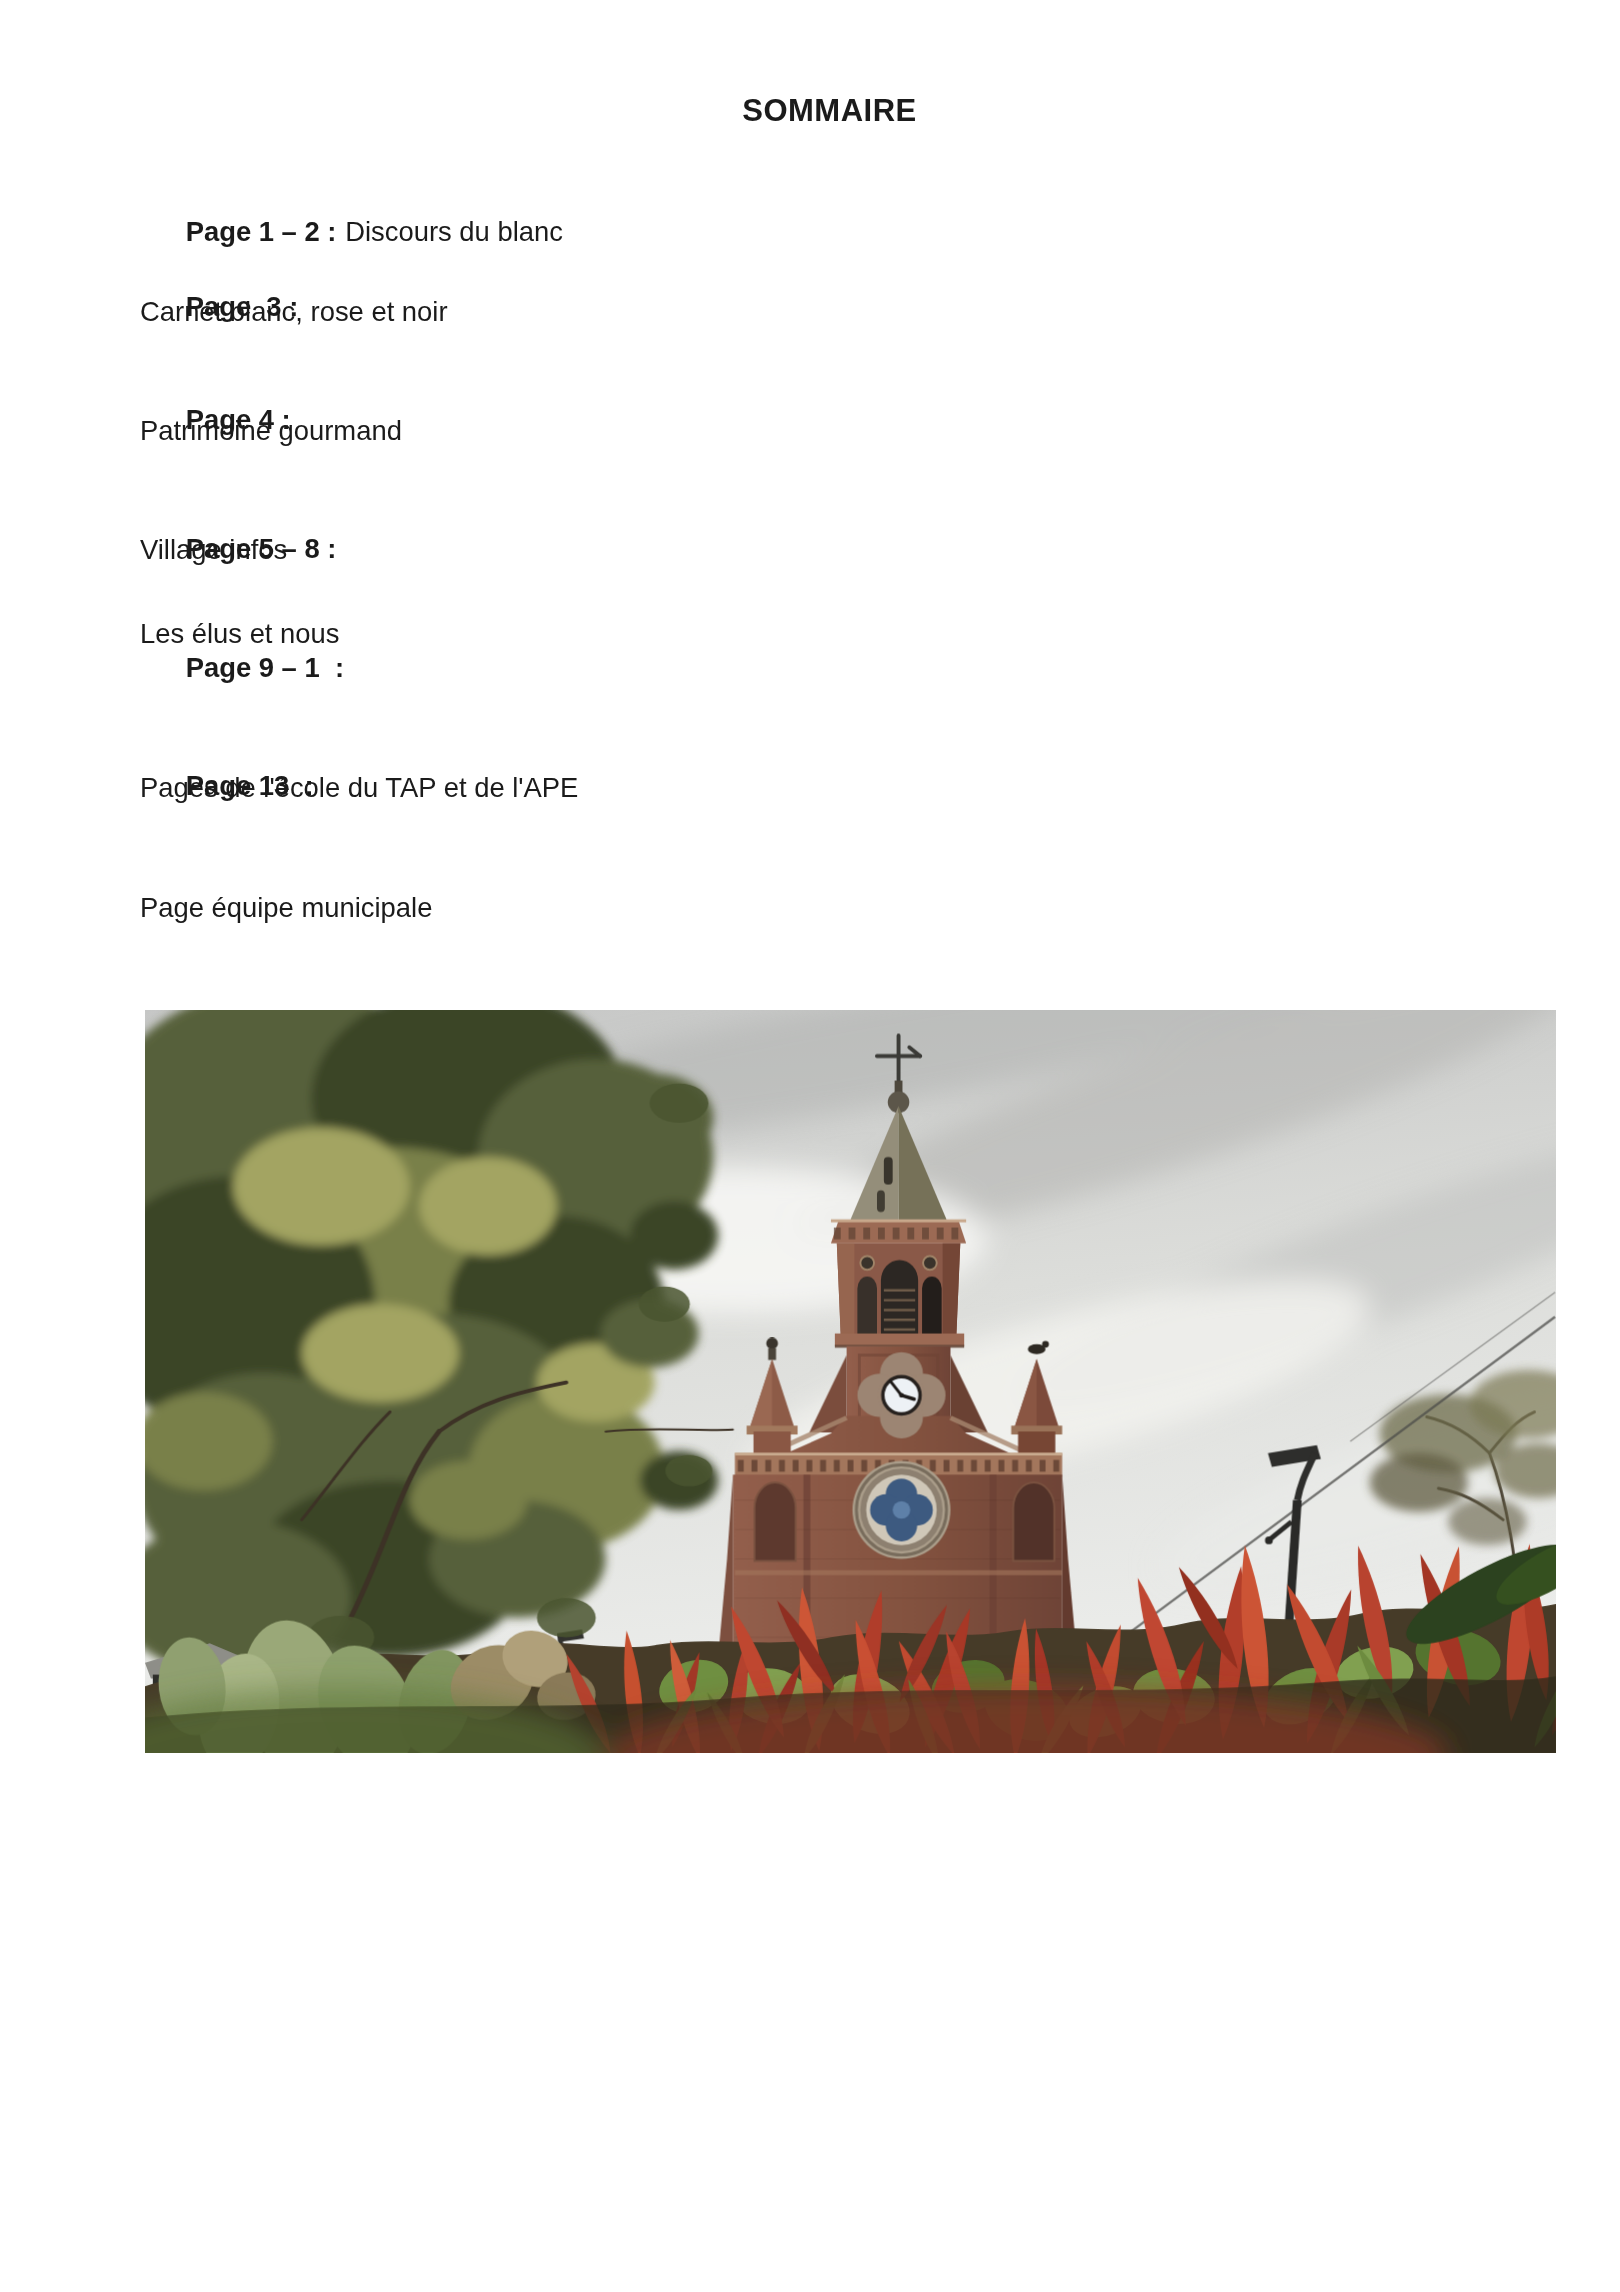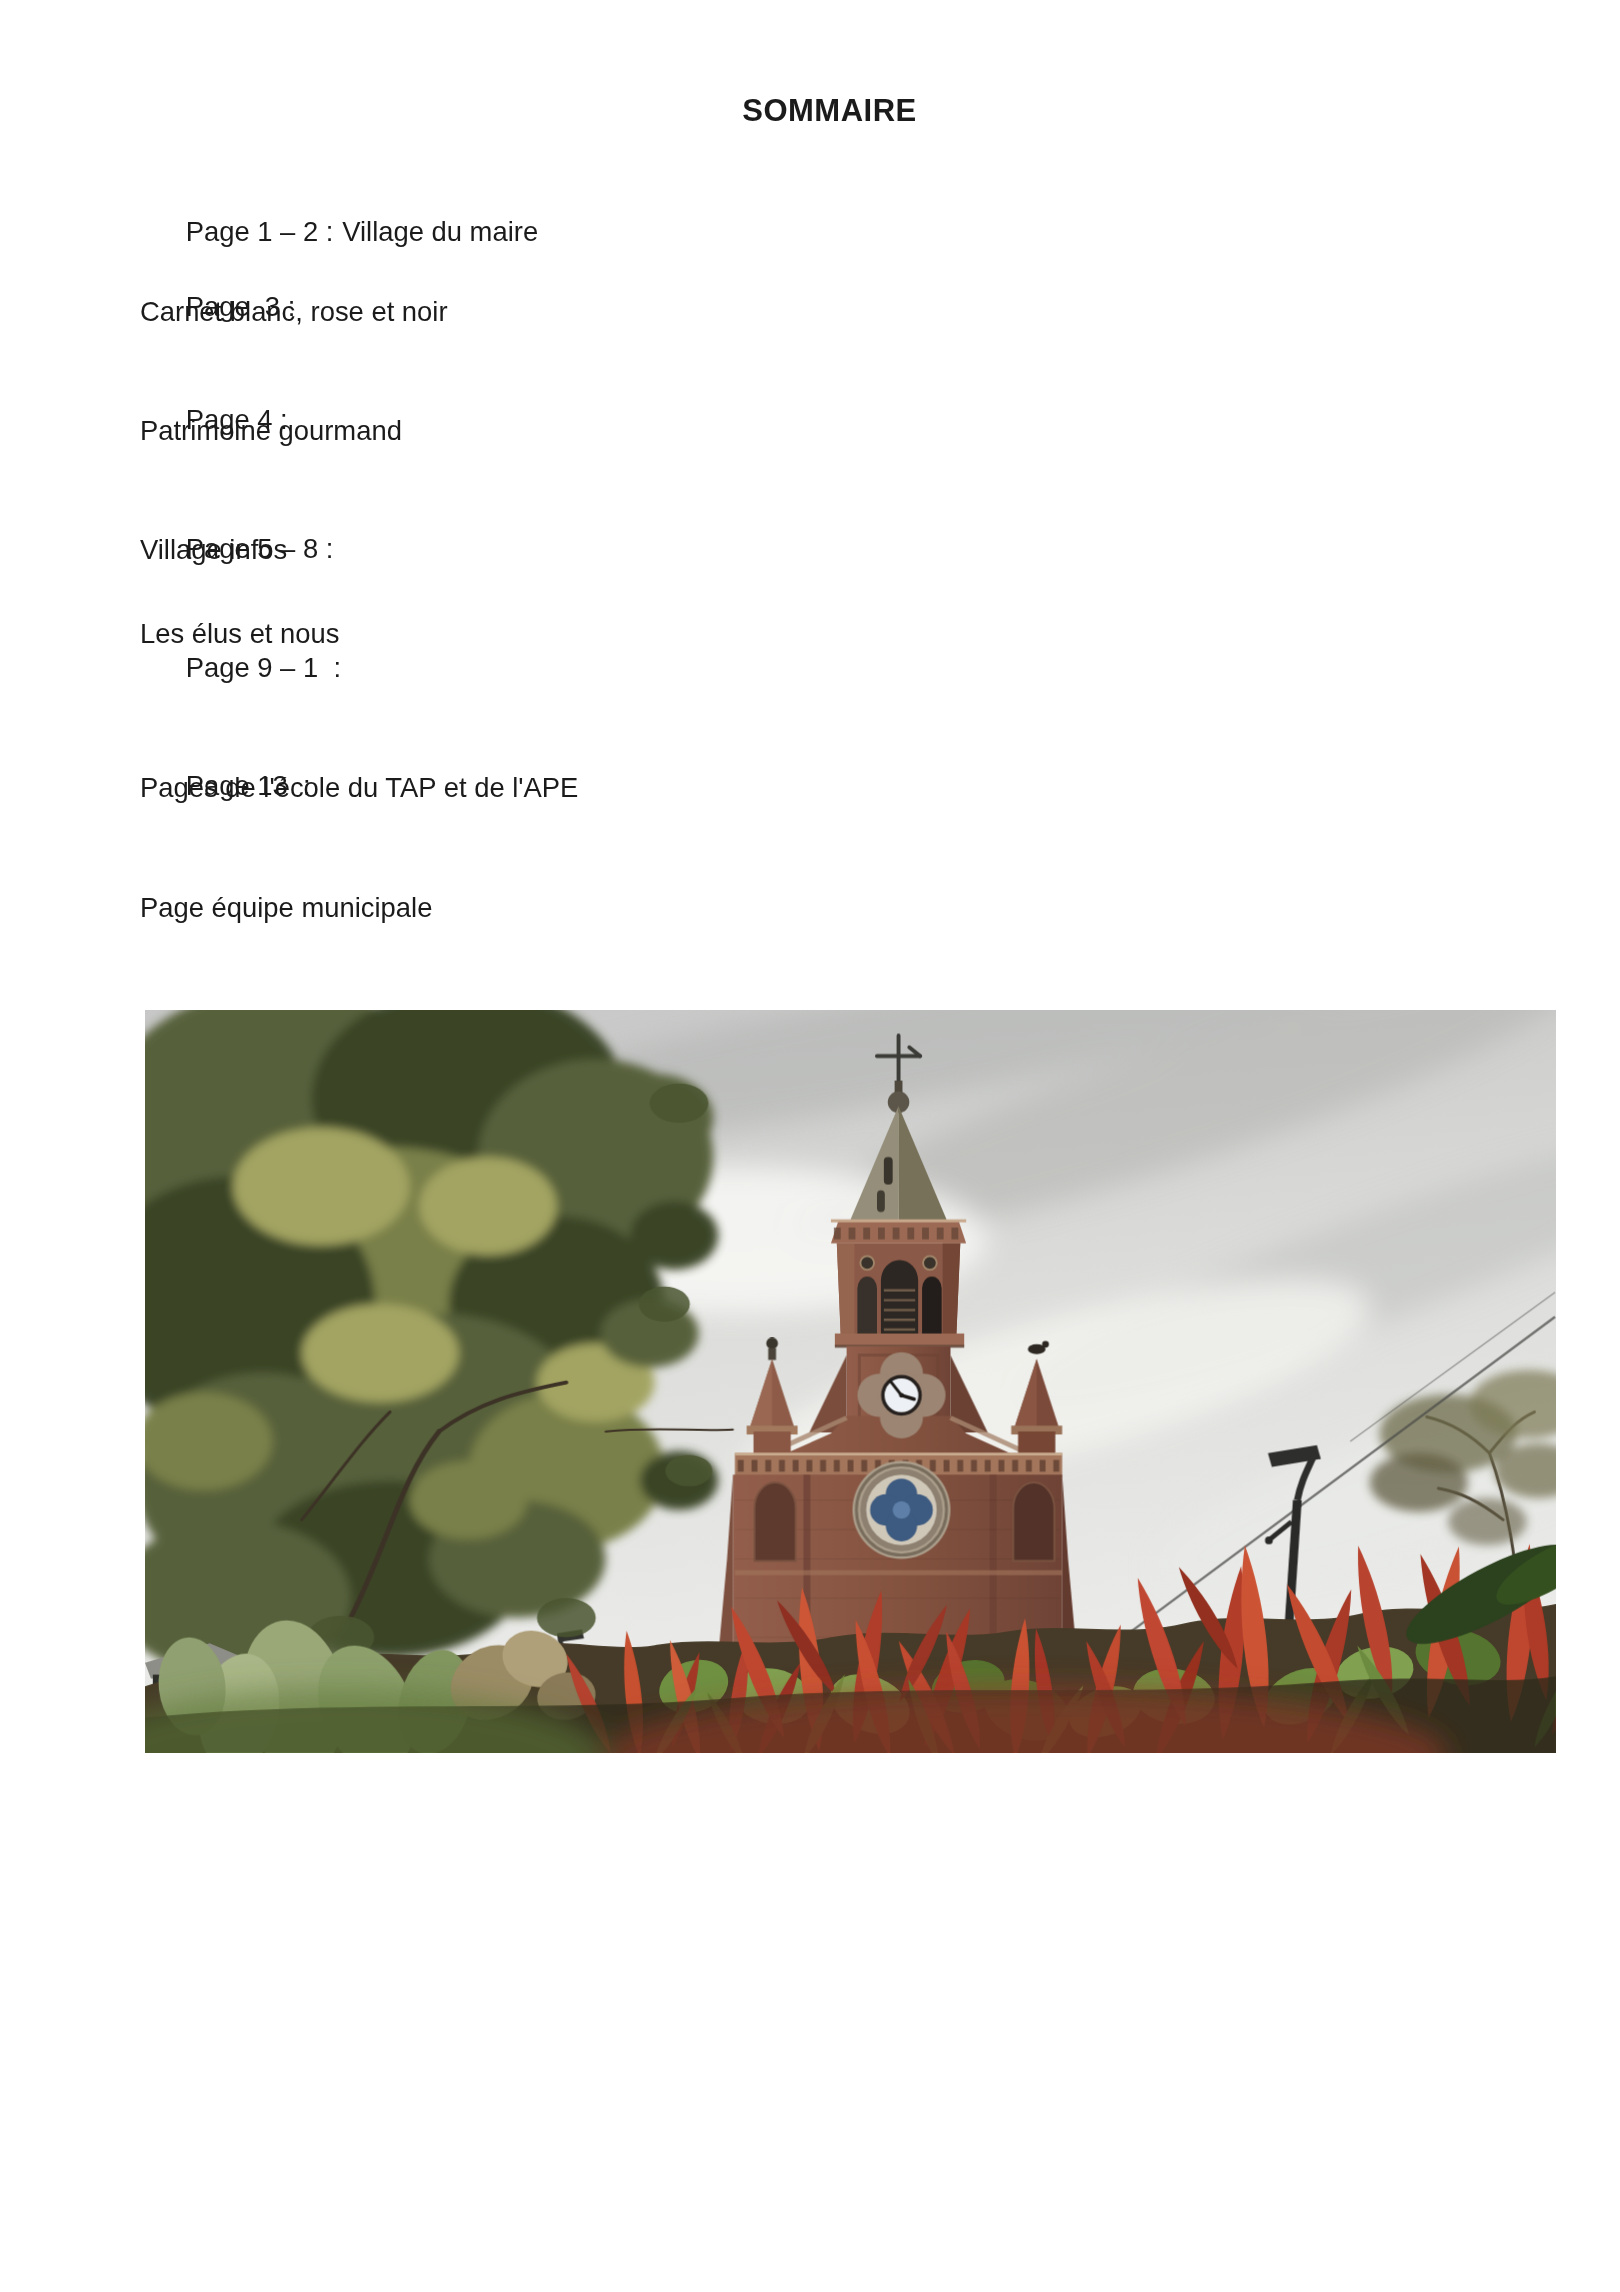--- a/index.html
+++ b/index.html
@@ -2,35 +2,35 @@
 <html><head>
 <meta charset="utf-8">
 <style>
   html,body{margin:0;padding:0;background:#ffffff;}
   body{width:1620px;height:2293px;position:relative;overflow:hidden;
        font-family:"Liberation Sans",sans-serif;color:#1b1b1b;}
   .page{position:absolute;inset:0;background:#ffffff;margin-left:39px;}
   .title{position:absolute;left:0;top:91px;width:100%;text-align:center;
          font-size:31px;font-weight:700;line-height:39px;letter-spacing:0.5px;}
   .line{position:absolute;left:101px;font-size:27.4px;line-height:39px;white-space:pre-wrap;}
-  .b{font-weight:400;}
+  .b{font-weight:700;}
   .inline-desc{margin-left:8.8px;}
   .photo{position:absolute;left:106px;top:1010px;width:1411px;height:743px;overflow:hidden;background:#d7d8d6;}
   .photo svg{display:block;width:100%;height:100%;}
 </style>
 </head>
 <body>
 
 <div class="page">
 
   <div class="title">SOMMAIRE</div>
 
   <div class="toc">
     <div class="line" style="top:173px">
-      <span class="b">Page 1 – 2 :</span><span class="inline-desc">Village du maire</span>
+      <span class="b">Page 1 – 2 :</span><span class="inline-desc">Discours du blanc</span>
     </div>
 
     <div class="line" style="top:248px">
       <span class="b">Page  3 :</span>
     </div>
     <div class="line" style="top:292px">Carnet blanc, rose et noir</div>
 
     <div class="line" style="top:361px">
       <span class="b">Page 4 :</span>
     </div>

